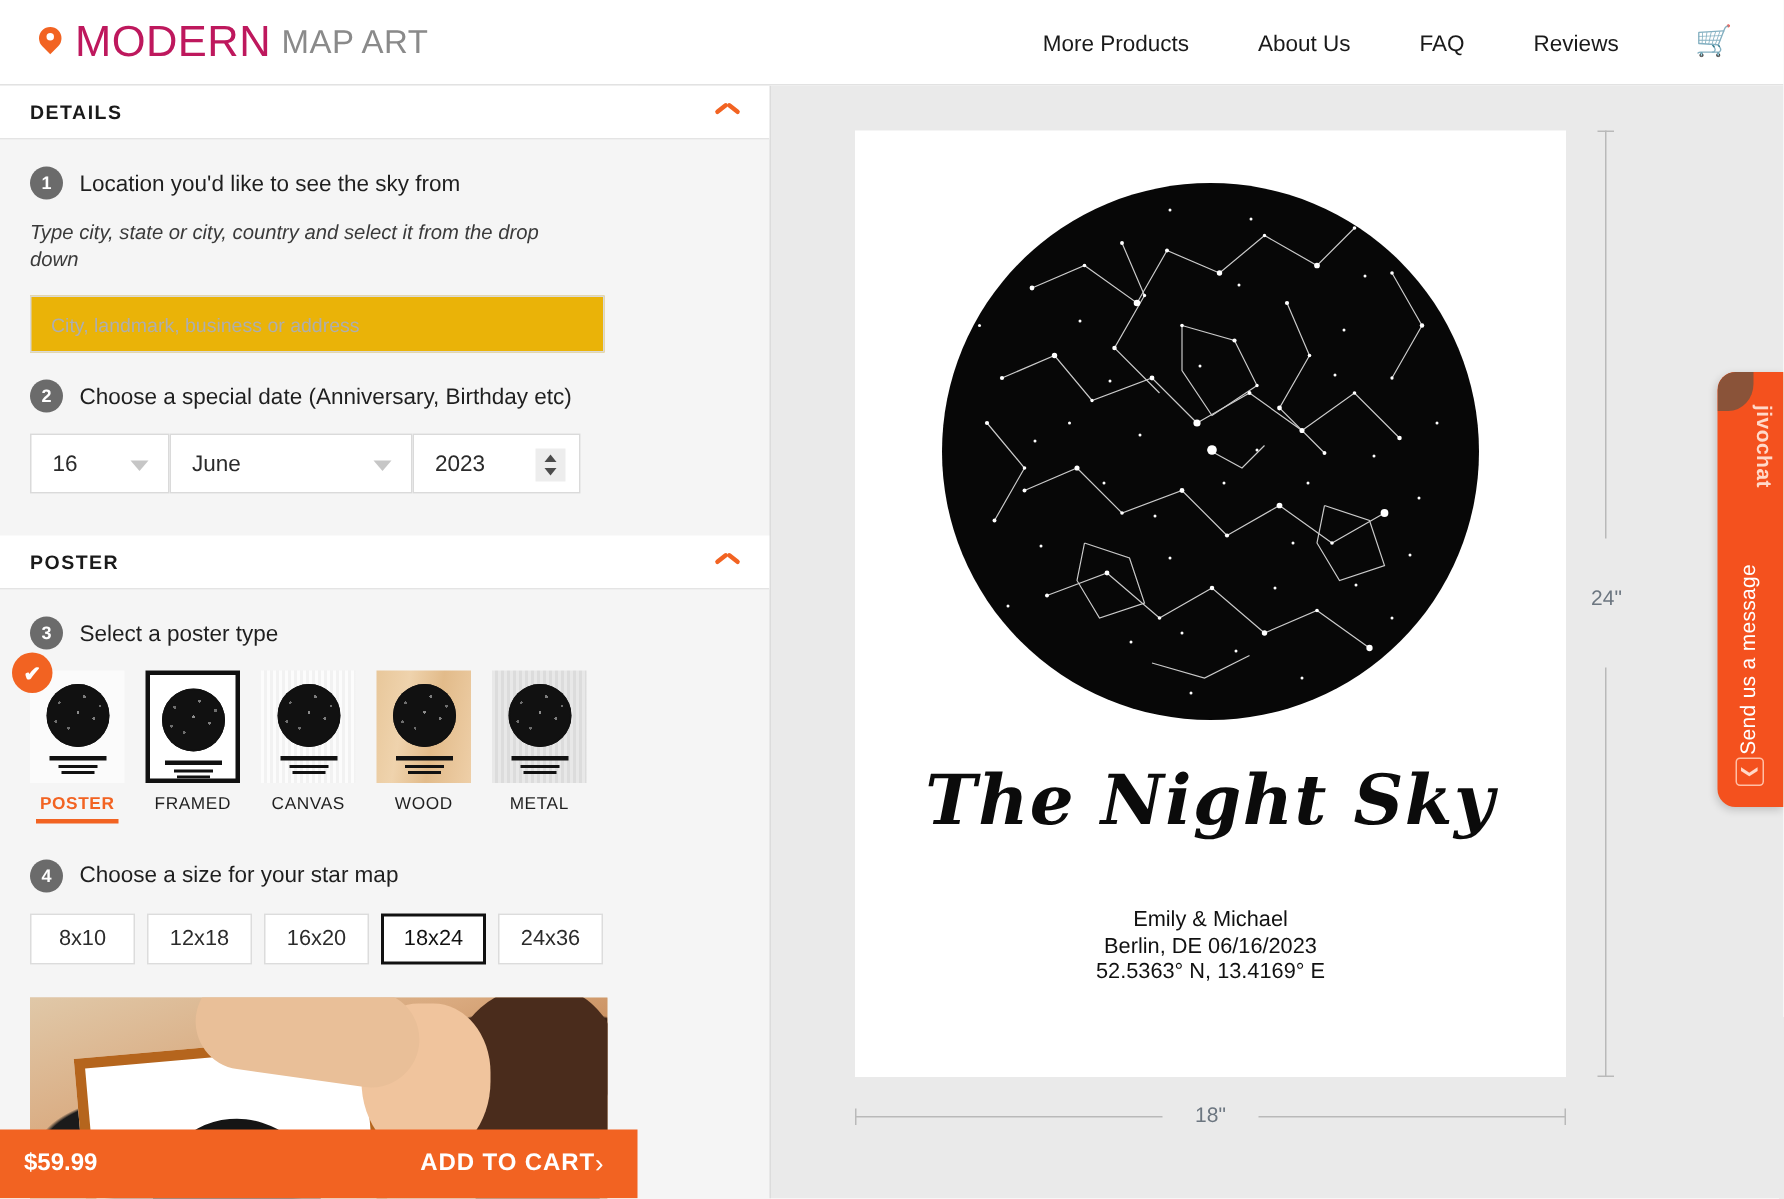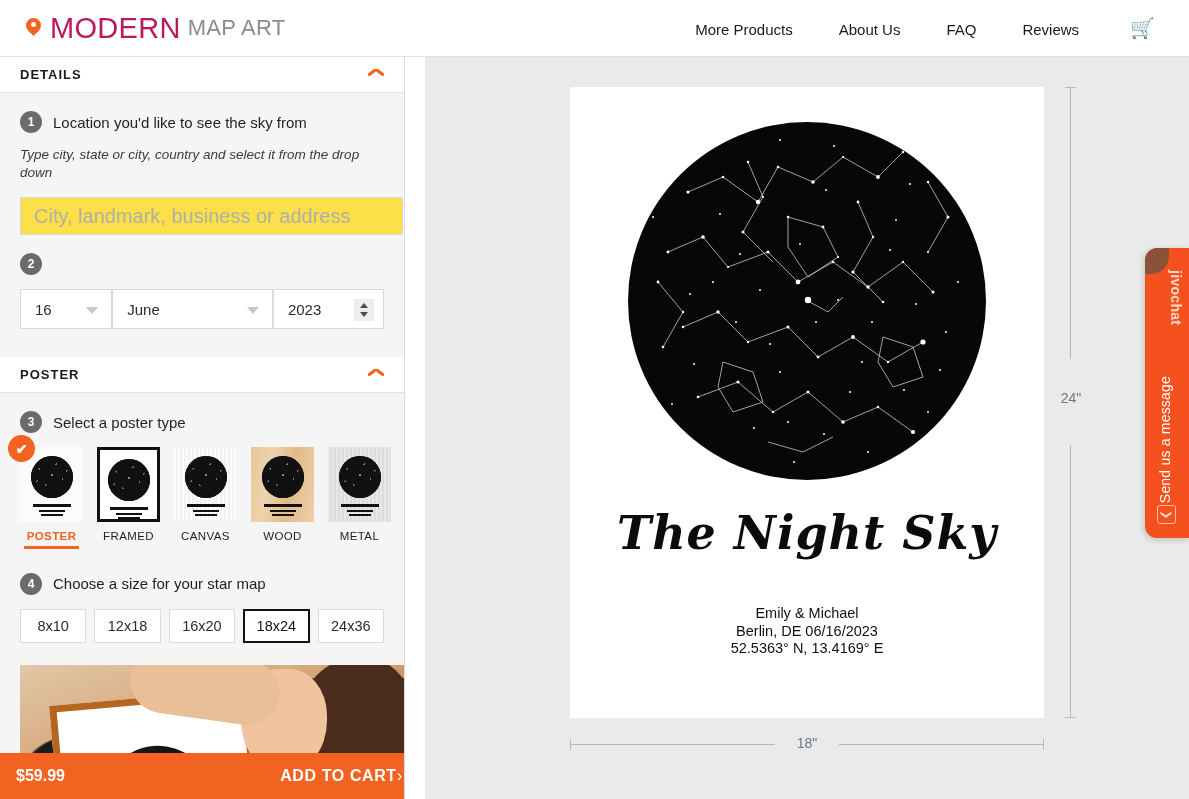--- a/index.html
+++ b/index.html
@@ -38,21 +38,21 @@
   .nav-link {
     font-size: 15px; color: #1a1a1a; text-decoration: none;
     padding: 0 23px; cursor: pointer; white-space: nowrap;
   }
   #cart-btn { padding: 0 10px 0 28px; cursor: pointer; display: flex; align-items: center; }
   .cart-glyph { font-size: 20px; color: #111; line-height: 1; }
 
   
   #sidebar {
     position: absolute; top: 57px; left: 0;
-    width: 405px; height: 742px;
+    width: 514px; height: 742px;
     background: #f5f5f5;
     border-right: 1px solid #dcdcdc;
     overflow: hidden; z-index: 20;
   }
   .section-head {
     height: 36px; background: #ffffff;
     border-bottom: 1px solid #e4e4e4;
     display: flex; align-items: center; padding: 0 20px;
     cursor: pointer;
   }
@@ -81,23 +81,23 @@
   }
   .step-label { font-size: 15px; color: #1f1f1f; }
 
   .hint {
     font-size: 13.5px; font-style: italic; color: #3a3a3a;
     margin-top: 13px; line-height: 1.35; max-width: 370px;
   }
 
   #location-input {
     margin-top: 15px; width: 383px; height: 38px;
-    border: 1px solid #dadada; background: #fde047;
+    border: 1px solid #dadada; background: #eab308;
     font-family: "Liberation Sans", sans-serif;
-    font-size: 20px; color: #333; padding: 12px 13px;
+    font-size: 13px; color: #333; padding: 12px 13px;
     outline: none;
   }
   #location-input::placeholder { color: #aeaeae; }
 
   .date-row { display: flex; margin-top: 14px; gap: 0; }
   .sel {
     position: relative; height: 40px;
     border: 1px solid #dadada; background: #fff;
     display: flex; align-items: center; cursor: pointer;
   }
@@ -353,20 +353,21 @@
 
     <div class="step-row">
       <span class="step-badge">1</span>
       <span class="step-label">Location you'd like to see the sky from</span>
     </div>
     <div class="hint">Type city, state or city, country and select it from the drop down</div>
     <input id="location-input" type="text" placeholder="City, landmark, business or address" style="">
 
     <div class="step-row">
       <span class="step-badge">2</span>
+      <span class="step-label">Choose a special date (Anniversary, Birthday etc)</span>
     </div>
     <div class="date-row">
       <div class="sel" id="sel-day">
         <span class="val">16</span>
         <span class="caret"></span>
       </div>
       <div class="sel" id="sel-month">
         <span class="val">June</span>
         <span class="caret"></span>
       </div>

